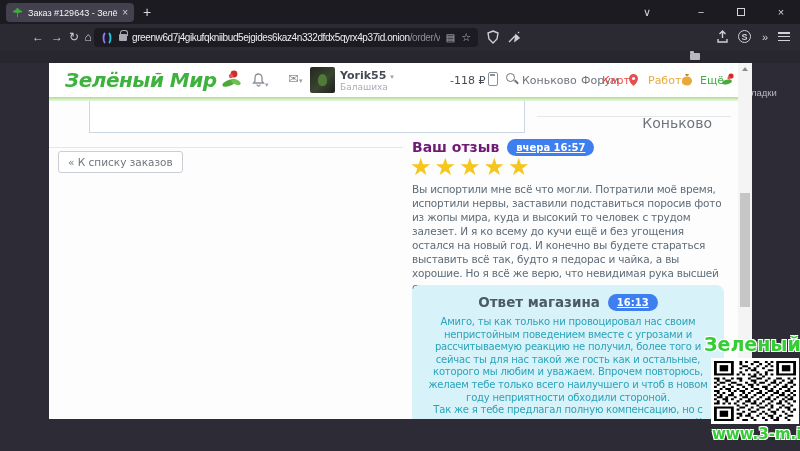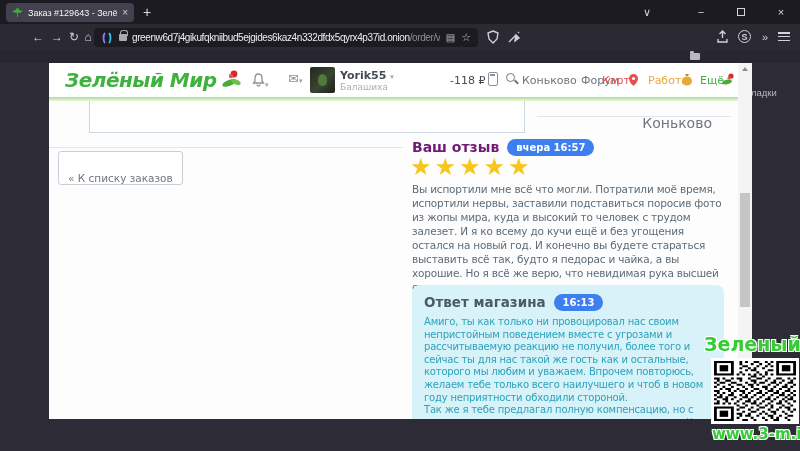--- a/index.html
+++ b/index.html
@@ -70,32 +70,32 @@
   .calc:before { content:""; position:absolute; left:1px; top:1px; width:5px; height:2px; background:#8a919a; }
   .hmag { position:absolute; left:457px; top:10px; width:9px; height:9px; border:1.6px solid #6e747c; border-radius:50%; }
   .hmag:after { content:""; position:absolute; left:7px; top:7px; width:5px; height:1.8px; background:#6e747c; transform:rotate(45deg); }
   .menu-item { position:absolute; top:11px; font-size:11px; color:#6e747c; white-space:nowrap; }
 
   .district { position:absolute; top:52px; right:26px; font-size:14px; color:#70767e; }
   .divider-right { position:absolute; left:488px; top:53px; width:194px; height:1px; background:#e4e7ea; }
   .divider-left { position:absolute; left:0; top:84px; width:354px; height:1px; background:#e4e7ea; }
 
   .btn { position:absolute; top:88px; height:22px; background:#fff; border-radius:3px; font-size:10.5px;
-         line-height:20px; padding:16px 9px; font-family:"DejaVu Sans", sans-serif; }
+         line-height:20px; padding:0 9px; font-family:"DejaVu Sans", sans-serif; }
   .btn-back { left:9px; border:1px solid #c9ced4; color:#70767e; }
   .btn-ask  { left:268px; border:1px solid #7fd9e8; color:#35c3dc; }
 
   .review-col { position:absolute; left:363px; top:0; width:314px; }
   .rv-title-row { position:absolute; left:0; top:74px; white-space:nowrap; }
   .sec-title { font-size:14px; font-weight:bold; color:#701a75; }
   .badge { display:inline-block; background:#3d7ff0; color:#fff; font-size:10px; font-weight:bold;
-           border-radius:11px; padding:3px 9px; margin-left:8px; vertical-align:1px; }
+           border-radius:11px; padding:3px 9px; margin-left:8px; vertical-align:1px;text-decoration:underline; }
   .stars { position:absolute; left:-2px; top:90px; font-size:24px; letter-spacing:3px; color:#f6c61d; }
   .rv-text { position:absolute; left:0; top:119px; width:312px; font-size:10.5px; line-height:14px; color:#5d6c79; letter-spacing:-0.2px; }
-  .reply-box { position:absolute; left:0; top:222px; width:312px; background:#d7f2f8; border-radius:8px; padding:7px 12px 9px 12px; }
+  .reply-box { position:absolute; left:0; top:222px; width:312px; background:#d7f2f8; border-radius:8px; padding:7px 12px 9px 12px;text-align:center; }
   .reply-title { font-size:13.5px; font-weight:bold; color:#4a5a66; }
   .reply-text { font-size:10px; line-height:12.6px; color:#2ba3bb; letter-spacing:-0.2px; margin-top:5px; }
   .reply-text2 { margin-top:0; }
 
   
   .scrollbar { position:absolute; left:738px; top:63px; width:14px; height:356px; background:#f4f4f4; }
   .sb-up, .sb-down { position:absolute; left:4px; width:0; height:0; border-left:3px solid transparent; border-right:3px solid transparent; }
   .sb-up { top:4px; border-bottom:4px solid #8c8c8c; }
   .sb-down { bottom:4px; border-top:4px solid #8c8c8c; }
   .sb-thumb { position:absolute; left:2px; top:130px; width:10px; height:114px; background:#c6c6c6; }

